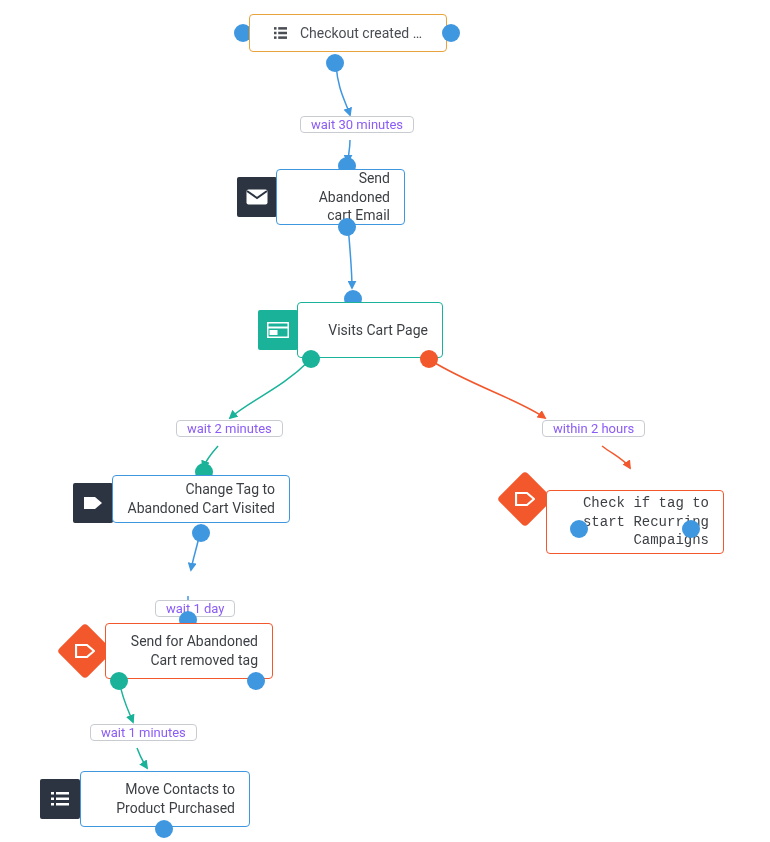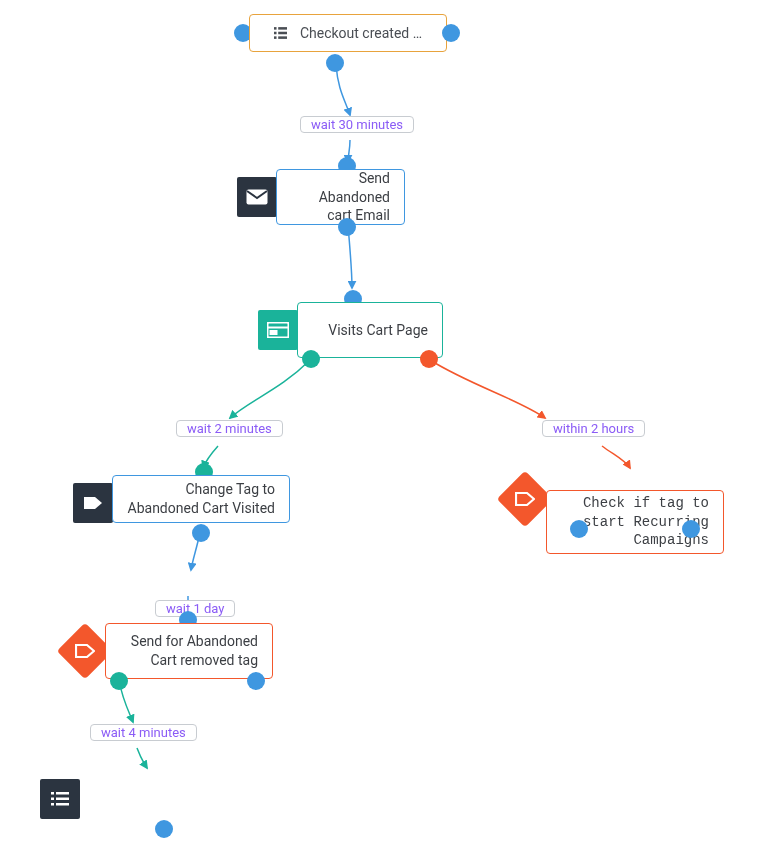--- a/index.html
+++ b/index.html
@@ -192,28 +192,31 @@
       <path d="M1 2 H12 L19 8 L12 14 H1 Z" fill="none" stroke="#fff" stroke-width="2.2"></path>
     </svg>
   </div>
   <div class="node orange" style="left:105px; top:623px; width:168px; height:56px;">
     <span class="txt">Send for Abandoned Cart removed tag</span>
   </div>
   <div class="dot teal" style="left:110px; top:672px;"></div>
   <div class="dot blue" style="left:247px; top:672px;"></div>
 
   <div class="pill" style="left:90px; top:724px;">
-    <span>wait 4 minutes</span>
+    <span>wait 1 minutes</span>
   </div>
 
   <div class="badge dark" style="left:40px; top:779px;">
     <svg width="18" height="14" viewBox="0 0 18 14">
       <rect x="0" y="0" width="3" height="2.5" fill="#fff"></rect>
         <rect x="5" y="0" width="13" height="2.5" fill="#fff"></rect>
       <rect x="0" y="5.5" width="3" height="2.5" fill="#fff"></rect>
         <rect x="5" y="5.5" width="13" height="2.5" fill="#fff"></rect>
       <rect x="0" y="11" width="3" height="2.5" fill="#fff"></rect>
         <rect x="5" y="11" width="13" height="2.5" fill="#fff"></rect>
     </svg>
   </div>
+  <div class="node blue" style="left:80px; top:771px; width:170px; height:56px;">
+    <span class="txt">Move Contacts to Product Purchased</span>
+  </div>
   <div class="dot blue" style="left:155px; top:820px;"></div>
 
 </div>
 
 </body></html>

